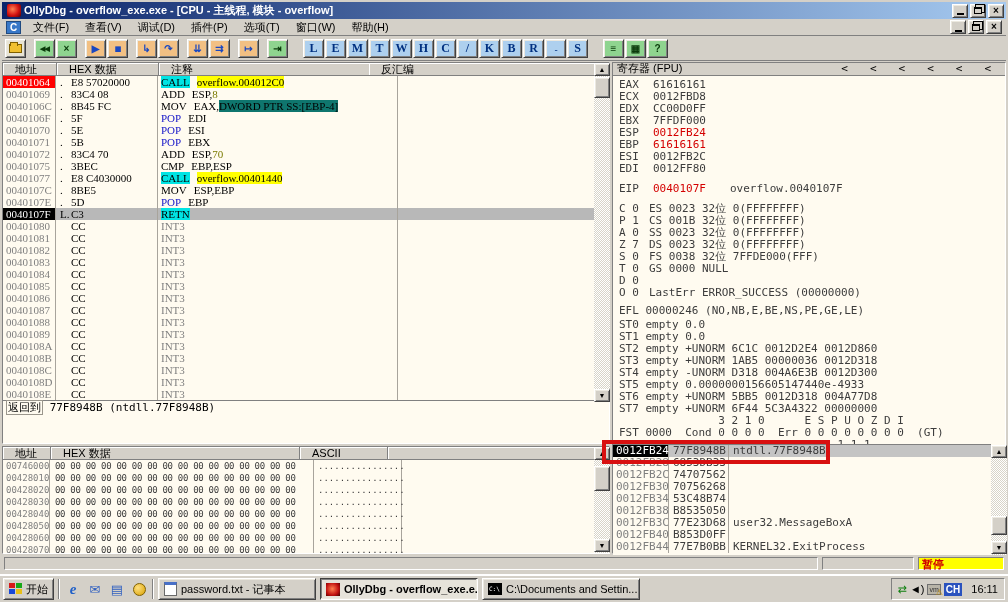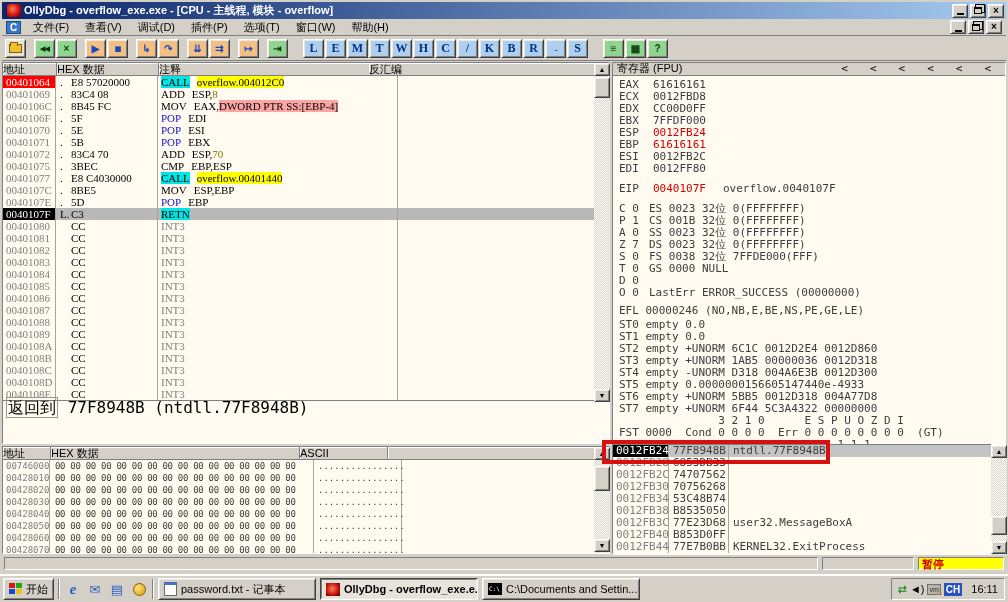--- a/index.html
+++ b/index.html
@@ -26,61 +26,61 @@
   .tb-orange{background:#f2c083;color:#1b48c0}
   .tb-blue{background:#aed0ee;color:#003080;font-family:"Liberation Serif",serif;font-size:12px}
   .tb-open{background:#e8e4d4}
   .folder-icon{width:13px;height:9px;background:#f0c030;border:1px solid #806000;position:relative}
   .folder-icon:before{content:"";position:absolute;left:0;top:-3px;width:6px;height:3px;background:#f0c030;border:1px solid #806000;border-bottom:none}
   .small2{font-size:7px;letter-spacing:-1px}
 
   
   .panel{background:#fffbf0;border:1px solid;border-color:#808080 #ffffff #ffffff #808080}
   .phead{background:#d4d0c8;height:13px;display:flex;font-size:11px;line-height:13px;border-bottom:1px solid #808080}
-  .phcell{border-right:1px solid #808080;box-shadow:inset 1px 1px 0 #fff;padding-left:0;white-space:nowrap;overflow:hidden}
+  .phcell{border-right:1px solid #808080;box-shadow:inset 1px 1px 0 #fff;padding-left:12px;white-space:nowrap;overflow:hidden}
 
   
   #disasm{left:2px;top:62px;width:608px;height:382px}
   .drow{display:flex;height:12px;font-family:Liberation Serif, serif;font-size:11px;line-height:12px;white-space:pre}
   .c-addr{width:53px;flex:none;color:#7f7f7f;padding-left:3px;border-right:1px solid #a8a49c}
   .c-hexw{width:102px;flex:none;border-right:1px solid #a8a49c;display:flex}
   .c-pfx{width:15px;flex:none;padding-left:4px;color:#000}
   .c-hex{color:#000}
   .c-ins{width:240px;flex:none;border-right:1px solid #a8a49c;padding-left:3px}
   .c-com{flex:1}
   .bp{background:#ff0000;color:#fff}
   .selrow{background:#b8b8b8}
   .selrow .c-addr{background:#000;color:#fff}
   .mn{color:#000;margin-right:7px}
   .mn-b{color:#1414c8;margin-right:7px}
   .mn-call{background:#00e4e4;color:#000;margin-right:7px}
   .op-y{background:#ffff00}
-  .op-c{background:#fca5a5}
+  .op-c{background:#0f766e}
   .imm{color:#7a7a00}
   .int3{color:#7f7f7f}
-  #info-line{border-top:1px solid #808080;height:14px;font-family:"DejaVu Sans Mono",monospace;font-size:16px;line-height:13px;padding-left:3px;white-space:pre}
+  #info-line{border-top:1px solid #808080;height:14px;font-family:"DejaVu Sans Mono",monospace;font-size:11px;line-height:13px;padding-left:3px;white-space:pre}
   .boxed{border:1px solid #9a968c;padding:0 1px}
 
   
   .vscroll{background:#eceade;background-image:repeating-conic-gradient(#fff 0 25%,#d8d4c8 0 50%);background-size:2px 2px}
   .sbtn{position:absolute;left:0;width:16px;height:13px;background:#d4d0c8;display:flex;align-items:center;justify-content:center;font-size:7px;color:#000}
   .sthumb{position:absolute;left:0;width:16px;background:#d4d0c8}
 
   
   #regpanel{left:612px;top:62px;width:394px;height:492px}
   #reghead{display:flex;align-items:flex-end}
   #reghead .title{padding-left:4px;flex:none}
   #reghead .arrows{margin-left:auto;display:flex;gap:22px;padding-right:14px;font-family:"DejaVu Sans Mono",monospace}
   #regbody{position:absolute;left:0;top:13px;width:378px;height:368px;overflow:hidden;padding-top:3px}
   .reg-line{height:12px;font-family:"DejaVu Sans Mono",monospace;font-size:11px;line-height:12px;white-space:pre;color:#3c3c3c;padding-left:6px}
   .reg-name{display:inline-block;width:34px}
   .red{color:#d40000}
   .flag-f{display:inline-block;width:30px}
   .sp8{height:8px}.sp6{height:6px}.sp2{height:2px}
-  .reg-com{margin-left:17px;color:#3c3c3c}
+  .reg-com{margin-left:24px;color:#3c3c3c}
 
   
   #stack{position:absolute;left:0;top:381px;width:378px;height:111px;border-top:1px solid #808080;background:#fffbf0;overflow:hidden}
   .srow{display:flex;height:12px;font-family:"DejaVu Sans Mono",monospace;font-size:11px;line-height:12px}
   .s-addr{width:56px;flex:none;color:#7f7f7f;padding-left:3px;border-right:1px solid #a8a49c}
   .s-val{width:60px;flex:none;padding-left:4px;border-right:1px solid #a8a49c;color:#3c3c3c}
   .s-com{flex:1;padding-left:4px;color:#3c3c3c}
   .stk-sel{background:#c4c4c4}
   .stk-sel .s-addr{background:#000;color:#fff}
 

